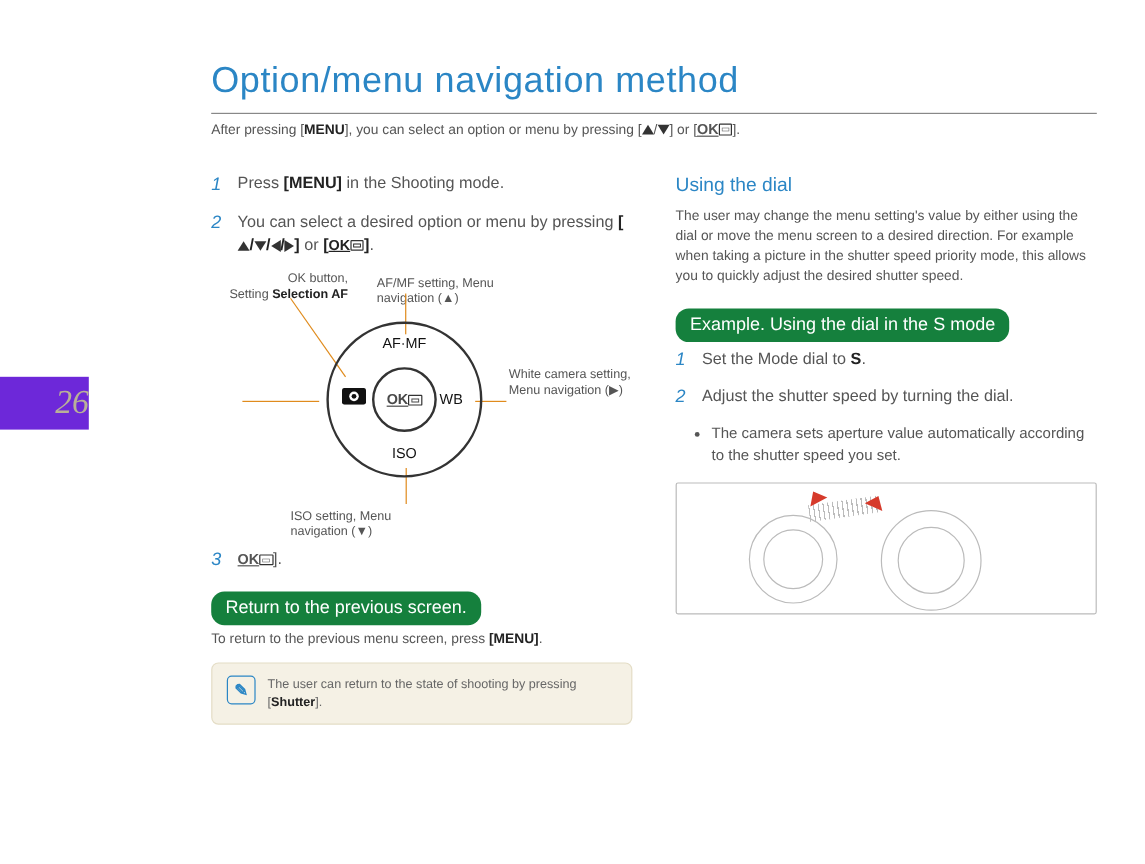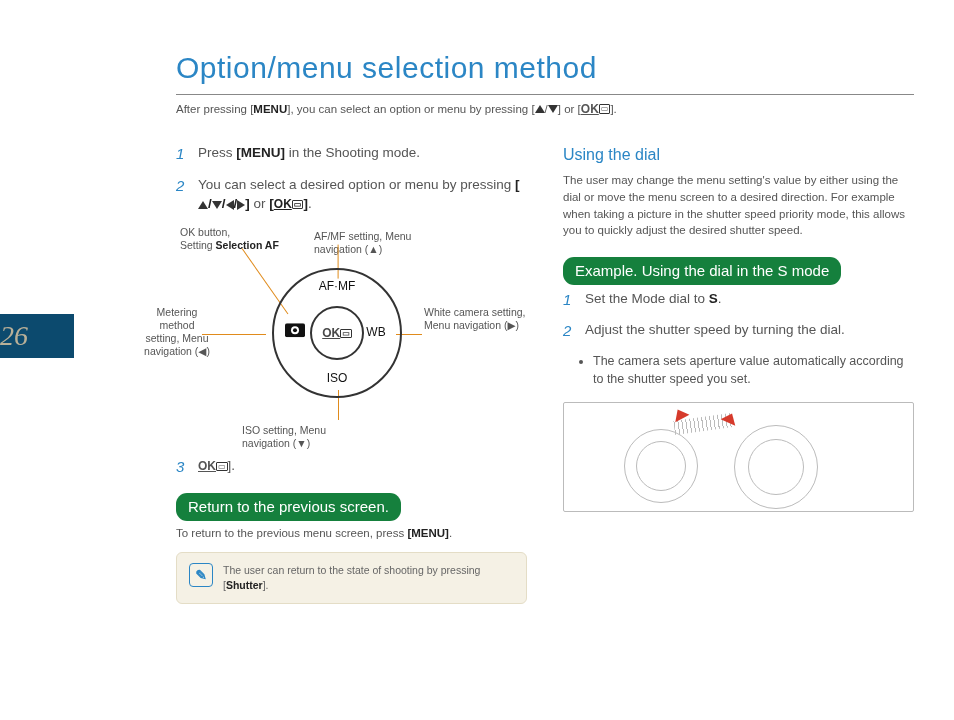--- a/index.html
+++ b/index.html
@@ -5,21 +5,21 @@
   html,body{margin:0;padding:0;background:#fff;font-family:Arial,Helvetica,sans-serif;color:#4a4a4a;font-size:13px;line-height:1.45}
   .page{position:relative;width:954px;height:720px;box-sizing:border-box;padding:46px 40px 30px 36px}
   .title{font-size:30px;font-weight:400;color:#2b86c5;letter-spacing:.5px;margin:0 0 2px 140px;font-family:"Arial Narrow",Arial,sans-serif}
   .rule{border:0;border-top:1px solid #888;margin:4px 0 6px 140px}
   .intro{margin:0 0 0 140px;font-size:11.5px;color:#555}
   .cols{display:flex;gap:36px;margin-top:26px;padding-left:140px}
   .col{flex:1;min-width:0}
   ol.steps{list-style:none;margin:0;padding:0;counter-reset:step}
   ol.steps>li{counter-increment:step;position:relative;padding-left:22px;margin-bottom:12px;font-size:13.5px;color:#555}
   ol.steps>li::before{content:counter(step);position:absolute;left:0;top:0;color:#2b86c5;font-style:italic;font-weight:400;font-size:15px}
-  .pagebadge{position:absolute;top:314px;left:0;width:74px;height:44px;background:#0c4a6e;display:flex;align-items:center;justify-content:flex-start;padding-right:16px;box-sizing:border-box}
+  .pagebadge{position:absolute;top:314px;left:0;width:74px;height:44px;background:#6d28d9;display:flex;align-items:center;justify-content:flex-end;padding-right:0;box-sizing:border-box}
   .pagebadge span{font-size:28px;font-style:italic;color:#b9b098;font-family:Georgia,serif}
   .dialwrap{position:relative;height:222px;margin:6px -34px 8px -34px}
   .dial{position:absolute;left:130px;top:42px;width:130px;height:130px}
   .dial .outer{position:absolute;inset:0;border:2px solid #333;border-radius:50%}
   .dial .inner{position:absolute;inset:38px;border:2px solid #333;border-radius:50%;display:flex;align-items:center;justify-content:center;font-weight:700;font-size:12px;line-height:1}
   .dial .lbl{position:absolute;font-weight:400;font-size:12px;color:#111;text-align:center}
   .dial .lbl.top{top:10px;left:0;right:0}
   .dial .lbl.bot{bottom:10px;left:0;right:0}
   .dial .lbl.lft{top:50%;left:-2px;transform:translateY(-50%);width:50px}
   .dial .lbl.rgt{top:50%;right:6px;transform:translateY(-50%);width:40px}
@@ -45,21 +45,21 @@
   .tri.up{border-left:5px solid transparent;border-right:5px solid transparent;border-bottom:8px solid #333}
   .tri.dn{border-left:5px solid transparent;border-right:5px solid transparent;border-top:8px solid #333}
   .tri.lf{border-top:5px solid transparent;border-bottom:5px solid transparent;border-right:8px solid #333}
   .tri.rt{border-top:5px solid transparent;border-bottom:5px solid transparent;border-left:8px solid #333}
   b,strong{color:#222}
 </style>
 </head>
 <body>
 <div class="page">
 
-  <h1 class="title">Option/menu selection method</h1>
+  <h1 class="title">Option/menu navigation method</h1>
   <hr class="rule">
   <p class="intro">
     <span>After pressing [</span><b>MENU</b><span>], you can select an option or menu by pressing [</span><span class="tri up"></span>/<span class="tri dn"></span><span>] or [</span><span class="okstack">
         <span class="okglyph">OK</span>
         <span class="sub">▭</span>
       </span><span>].</span>
   </p>
 
   <div class="pagebadge">
       <span>26</span>
@@ -76,26 +76,25 @@
           <span>You can select a desired option or menu by pressing </span><b>[<span class="tri up"></span>/<span class="tri dn"></span>/<span class="tri lf"></span>/<span class="tri rt"></span>]</b><span> or </span><b>[<span class="okstack">
                 <span class="okglyph">OK</span>
                 <span class="sub">▭</span>
               </span>]</b><span>.</span>
         </li>
       </ol>
 
       
       <div class="dialwrap">
 
-        <div class="callout" style="left:38px;top:0;text-align:left;width:110px">
+        <div class="callout" style="left:38px;top:0;text-align:right;width:110px">
           <span>OK button,</span><br>
           <span>Setting </span><b>Selection AF</b>
         </div>
         <div class="callout" style="left:172px;top:4px;width:200px">AF/MF setting, Menu navigation (▲)</div>
-        <div class="callout" style="left:0;top:80px;width:70px;text-align:center">Metering method setting, Menu navigation (◀)</div>
         <div class="callout" style="left:282px;top:80px;width:110px">White camera setting, Menu navigation (▶)</div>
         <div class="callout" style="left:100px;top:198px;width:220px;">ISO setting, Menu navigation (▼)</div>
 
         <div class="leader" style="left:100px;top:22px;width:80px;transform:rotate(55deg)"></div>
         <div class="leader" style="left:196px;top:18px;width:34px;transform:rotate(90deg)"></div>
         <div class="leader" style="left:60px;top:108px;width:64px"></div>
         <div class="leader" style="left:254px;top:108px;width:26px"></div>
         <div class="leaderV" style="left:196px;top:164px;height:30px"></div>
 
         <div class="dial">

